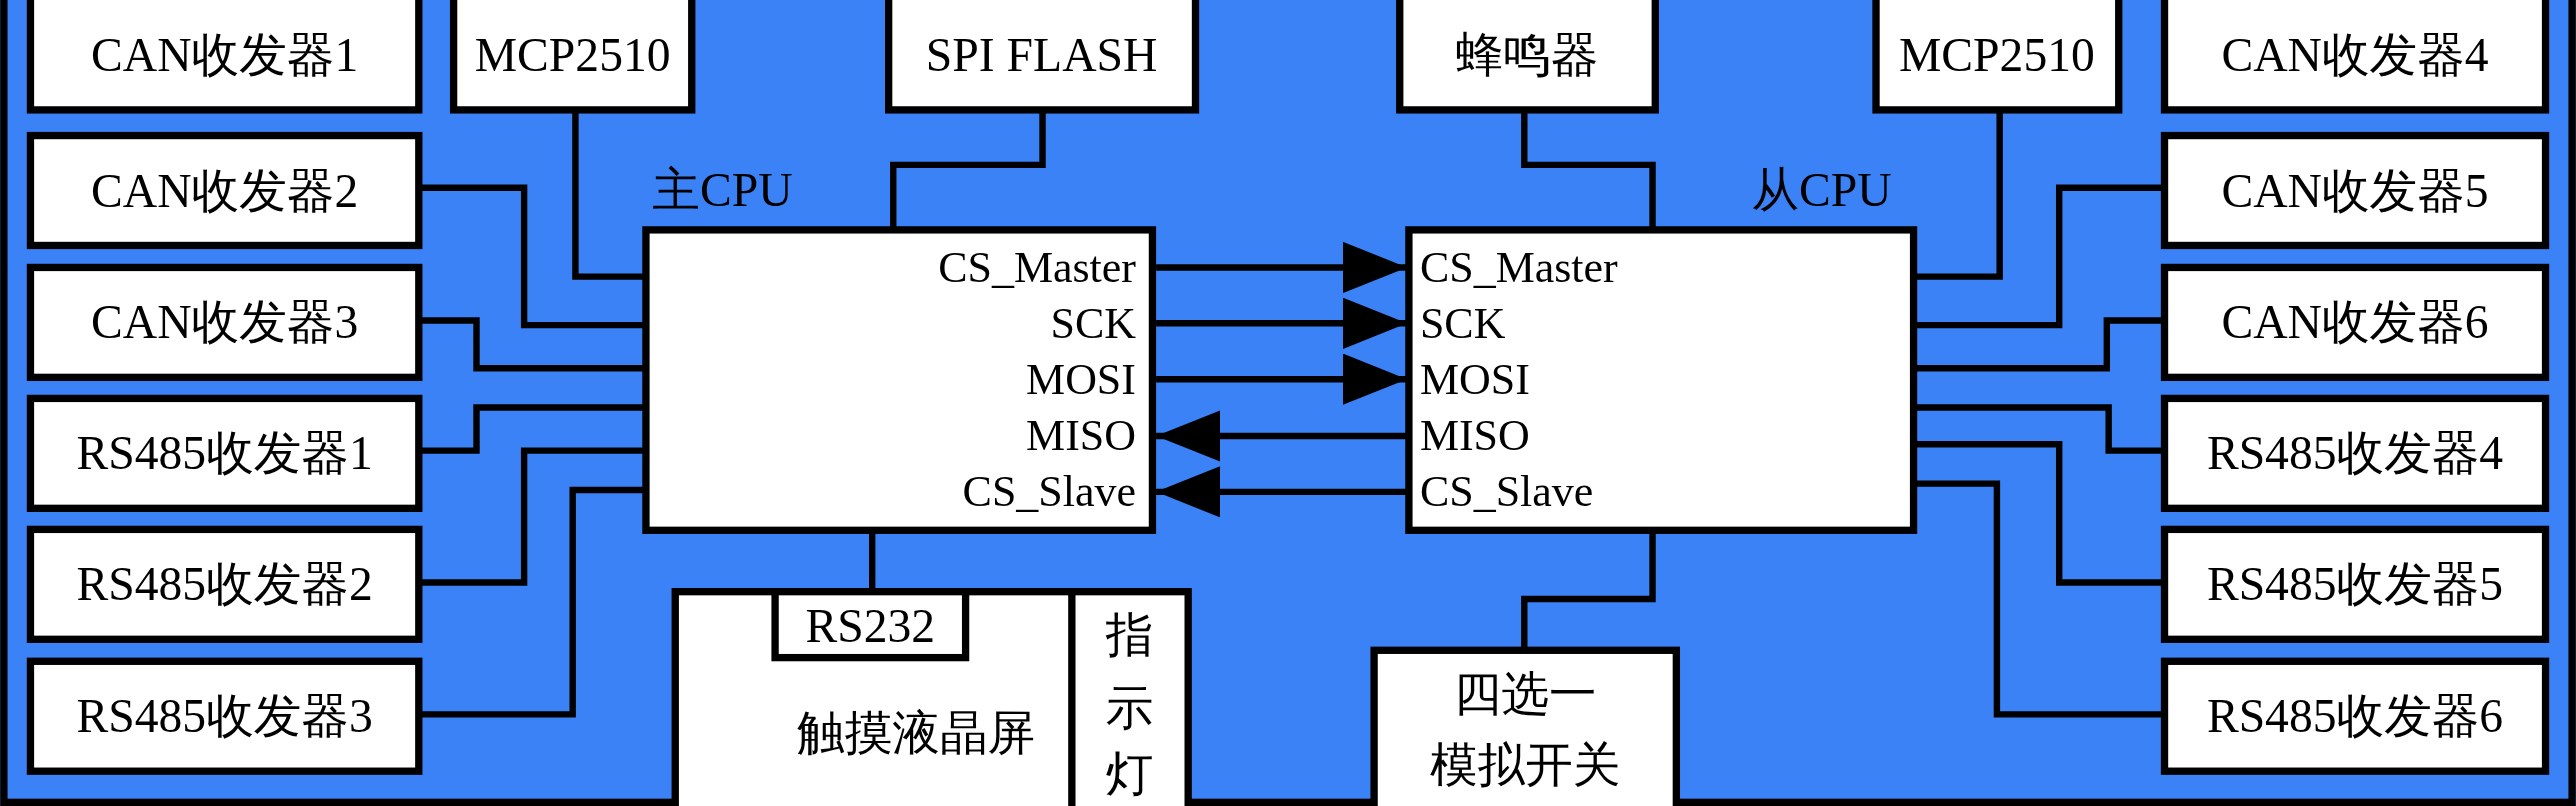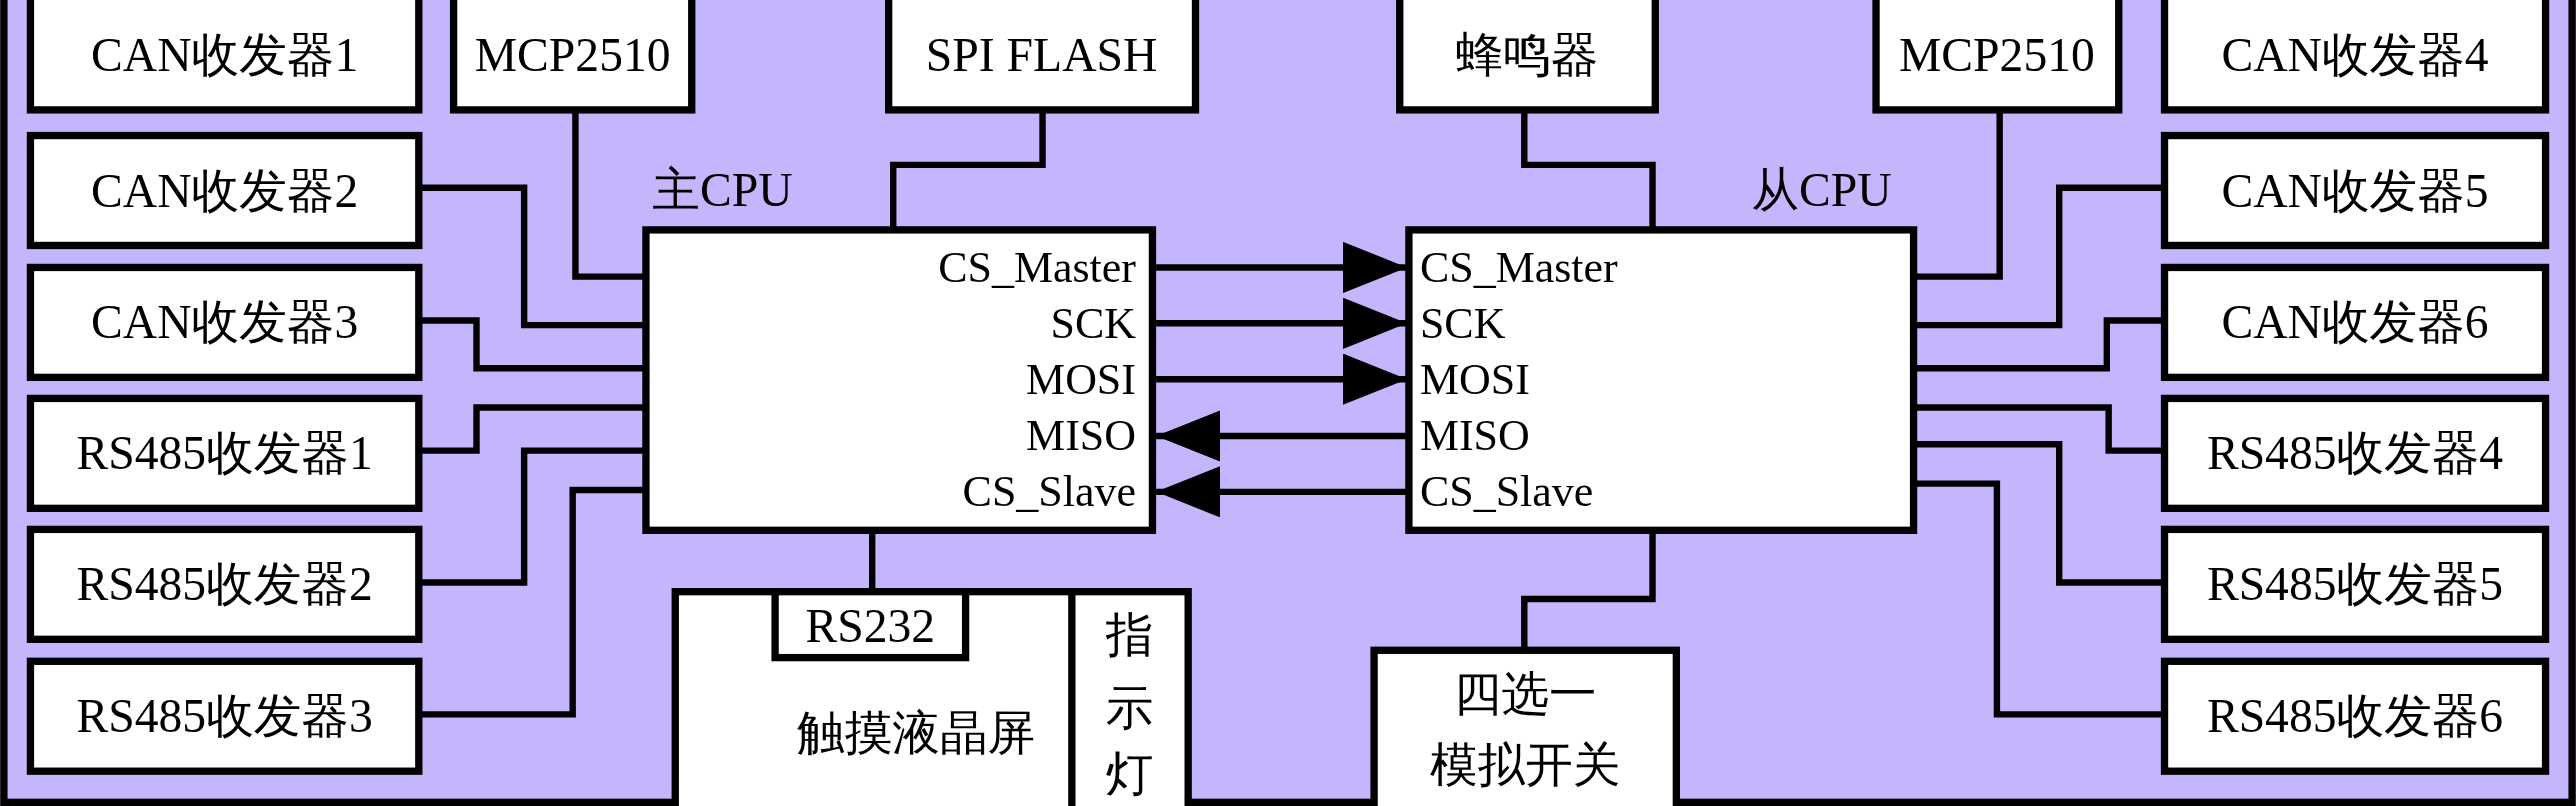--- a/index.html
+++ b/index.html
@@ -1,16 +1,16 @@
 <!DOCTYPE html>
 <html style="font-size:14.7px"><head>
 <meta charset="utf-8">
 <style>
   html,body{margin:0;padding:0;background:#fff;}
-  #wrap{position:relative;width:2576px;height:806px;overflow:hidden;background:#c4b5fd;}
+  #wrap{position:relative;width:2576px;height:806px;overflow:hidden;background:#3b82f6;}
   svg{position:absolute;left:0;top:0;}
   .box{fill:#fff;stroke:#000;stroke-width:8;}
   .wire{fill:none;stroke:#000;stroke-width:7;}
   .lbl{font-family:"Liberation Serif","DejaVu Serif",serif;font-size:52px;fill:#000;}
   .lblc{text-anchor:middle;dominant-baseline:central;}
   .pin{font-family:"Liberation Serif","DejaVu Serif",serif;font-size:48px;fill:#000;dominant-baseline:central;}
 </style>
 </head>
 <body>
 

